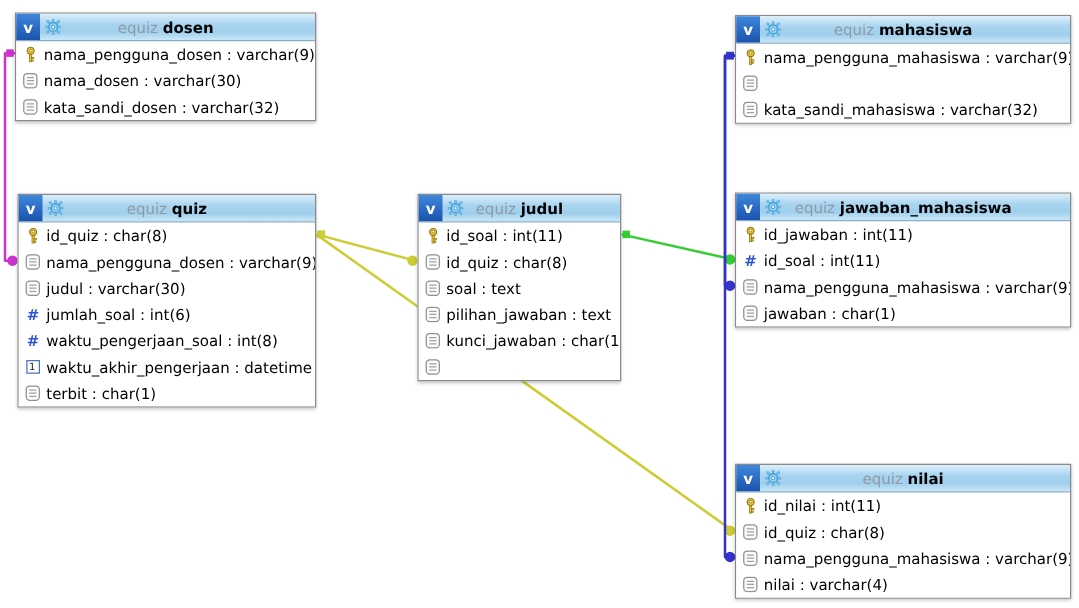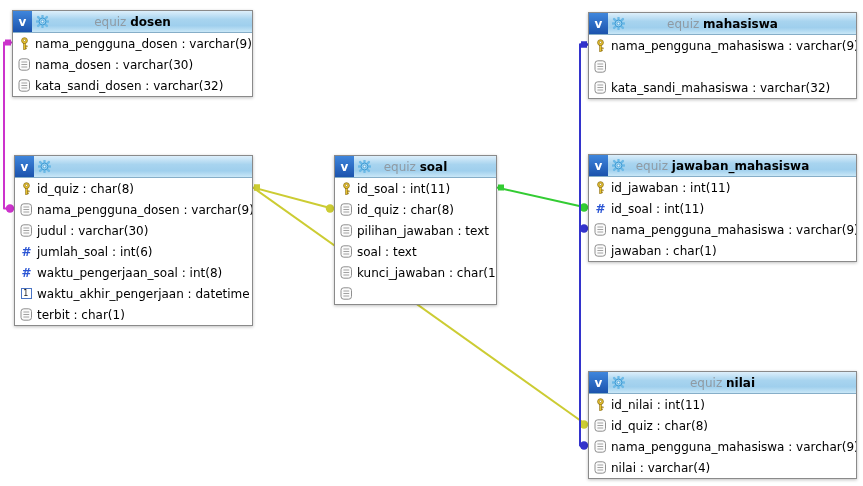--- a/index.html
+++ b/index.html
@@ -122,20 +122,21 @@
               <line x1="9.6" y1="6.5" x2="12.1" y2="6.5"></line>
               <line x1="9.1" y1="3.9" x2="10.9" y2="2.1"></line>
               <line x1="3.9" y1="3.9" x2="2.1" y2="2.1"></line>
               <line x1="9.1" y1="9.1" x2="10.9" y2="10.9"></line>
               <line x1="3.9" y1="9.1" x2="2.1" y2="10.9"></line>
             </g>
             <circle cx="6.5" cy="6.5" r="3.4" fill="#9fd4f2" stroke="#3e9ad4" stroke-width="1"></circle>
             <circle cx="6.5" cy="6.5" r="1.4" fill="#eaf6fd" stroke="#3e9ad4" stroke-width="0.8"></circle>
           </svg>
         </span>
+        <span class="pmd-title"><span class="schema-name">equiz </span><span class="tbl-name">quiz</span></span>
       </div>
       <div class="pmd-row">
         <span class="fi">
           <svg width="13" height="13" viewBox="0 0 13 13">
             <circle cx="6.5" cy="3.6" r="2.9" fill="#edc82c" stroke="#8a6d1a" stroke-width="0.8"></circle>
             <circle cx="6.5" cy="3.4" r="1.1" fill="#ffffff" stroke="#8a6d1a" stroke-width="0.6"></circle>
             <rect x="5.6" y="6.3" width="1.8" height="6.2" fill="#edc82c" stroke="#8a6d1a" stroke-width="0.6"></rect>
             <rect x="7.2" y="8.8" width="2" height="1.1" fill="#edc82c" stroke="#8a6d1a" stroke-width="0.5"></rect>
             <rect x="7.2" y="10.9" width="1.5" height="1" fill="#edc82c" stroke="#8a6d1a" stroke-width="0.5"></rect>
           </svg>
@@ -209,21 +210,21 @@
               <line x1="9.6" y1="6.5" x2="12.1" y2="6.5"></line>
               <line x1="9.1" y1="3.9" x2="10.9" y2="2.1"></line>
               <line x1="3.9" y1="3.9" x2="2.1" y2="2.1"></line>
               <line x1="9.1" y1="9.1" x2="10.9" y2="10.9"></line>
               <line x1="3.9" y1="9.1" x2="2.1" y2="10.9"></line>
             </g>
             <circle cx="6.5" cy="6.5" r="3.4" fill="#9fd4f2" stroke="#3e9ad4" stroke-width="1"></circle>
             <circle cx="6.5" cy="6.5" r="1.4" fill="#eaf6fd" stroke="#3e9ad4" stroke-width="0.8"></circle>
           </svg>
         </span>
-        <span class="pmd-title"><span class="schema-name">equiz </span><span class="tbl-name">soal</span></span>
+        <span class="pmd-title"><span class="schema-name">equiz </span><span class="tbl-name">judul</span></span>
       </div>
       <div class="pmd-row">
         <span class="fi">
           <svg width="13" height="13" viewBox="0 0 13 13">
             <circle cx="6.5" cy="3.6" r="2.9" fill="#edc82c" stroke="#8a6d1a" stroke-width="0.8"></circle>
             <circle cx="6.5" cy="3.4" r="1.1" fill="#ffffff" stroke="#8a6d1a" stroke-width="0.6"></circle>
             <rect x="5.6" y="6.3" width="1.8" height="6.2" fill="#edc82c" stroke="#8a6d1a" stroke-width="0.6"></rect>
             <rect x="7.2" y="8.8" width="2" height="1.1" fill="#edc82c" stroke="#8a6d1a" stroke-width="0.5"></rect>
             <rect x="7.2" y="10.9" width="1.5" height="1" fill="#edc82c" stroke="#8a6d1a" stroke-width="0.5"></rect>
           </svg>
@@ -243,32 +244,32 @@
       </div>
       <div class="pmd-row">
         <span class="fi">
           <svg width="13" height="13" viewBox="0 0 13 13">
             <rect x="1" y="0.8" width="10.5" height="11.4" rx="2.8" fill="#fbfbfb" stroke="#8f8f8f"></rect>
             <line x1="3.4" y1="4" x2="9.2" y2="4" stroke="#a2a2a2" stroke-width="1"></line>
             <line x1="3.4" y1="6.5" x2="9.2" y2="6.5" stroke="#a2a2a2" stroke-width="1"></line>
             <line x1="3.4" y1="9" x2="9.2" y2="9" stroke="#a2a2a2" stroke-width="1"></line>
           </svg>
         </span>
+        <span>soal : text</span>
+      </div>
+      <div class="pmd-row">
+        <span class="fi">
+          <svg width="13" height="13" viewBox="0 0 13 13">
+            <rect x="1" y="0.8" width="10.5" height="11.4" rx="2.8" fill="#fbfbfb" stroke="#8f8f8f"></rect>
+            <line x1="3.4" y1="4" x2="9.2" y2="4" stroke="#a2a2a2" stroke-width="1"></line>
+            <line x1="3.4" y1="6.5" x2="9.2" y2="6.5" stroke="#a2a2a2" stroke-width="1"></line>
+            <line x1="3.4" y1="9" x2="9.2" y2="9" stroke="#a2a2a2" stroke-width="1"></line>
+          </svg>
+        </span>
         <span>pilihan_jawaban : text</span>
-      </div>
-      <div class="pmd-row">
-        <span class="fi">
-          <svg width="13" height="13" viewBox="0 0 13 13">
-            <rect x="1" y="0.8" width="10.5" height="11.4" rx="2.8" fill="#fbfbfb" stroke="#8f8f8f"></rect>
-            <line x1="3.4" y1="4" x2="9.2" y2="4" stroke="#a2a2a2" stroke-width="1"></line>
-            <line x1="3.4" y1="6.5" x2="9.2" y2="6.5" stroke="#a2a2a2" stroke-width="1"></line>
-            <line x1="3.4" y1="9" x2="9.2" y2="9" stroke="#a2a2a2" stroke-width="1"></line>
-          </svg>
-        </span>
-        <span>soal : text</span>
       </div>
       <div class="pmd-row">
         <span class="fi">
           <svg width="13" height="13" viewBox="0 0 13 13">
             <rect x="1" y="0.8" width="10.5" height="11.4" rx="2.8" fill="#fbfbfb" stroke="#8f8f8f"></rect>
             <line x1="3.4" y1="4" x2="9.2" y2="4" stroke="#a2a2a2" stroke-width="1"></line>
             <line x1="3.4" y1="6.5" x2="9.2" y2="6.5" stroke="#a2a2a2" stroke-width="1"></line>
             <line x1="3.4" y1="9" x2="9.2" y2="9" stroke="#a2a2a2" stroke-width="1"></line>
           </svg>
         </span>

